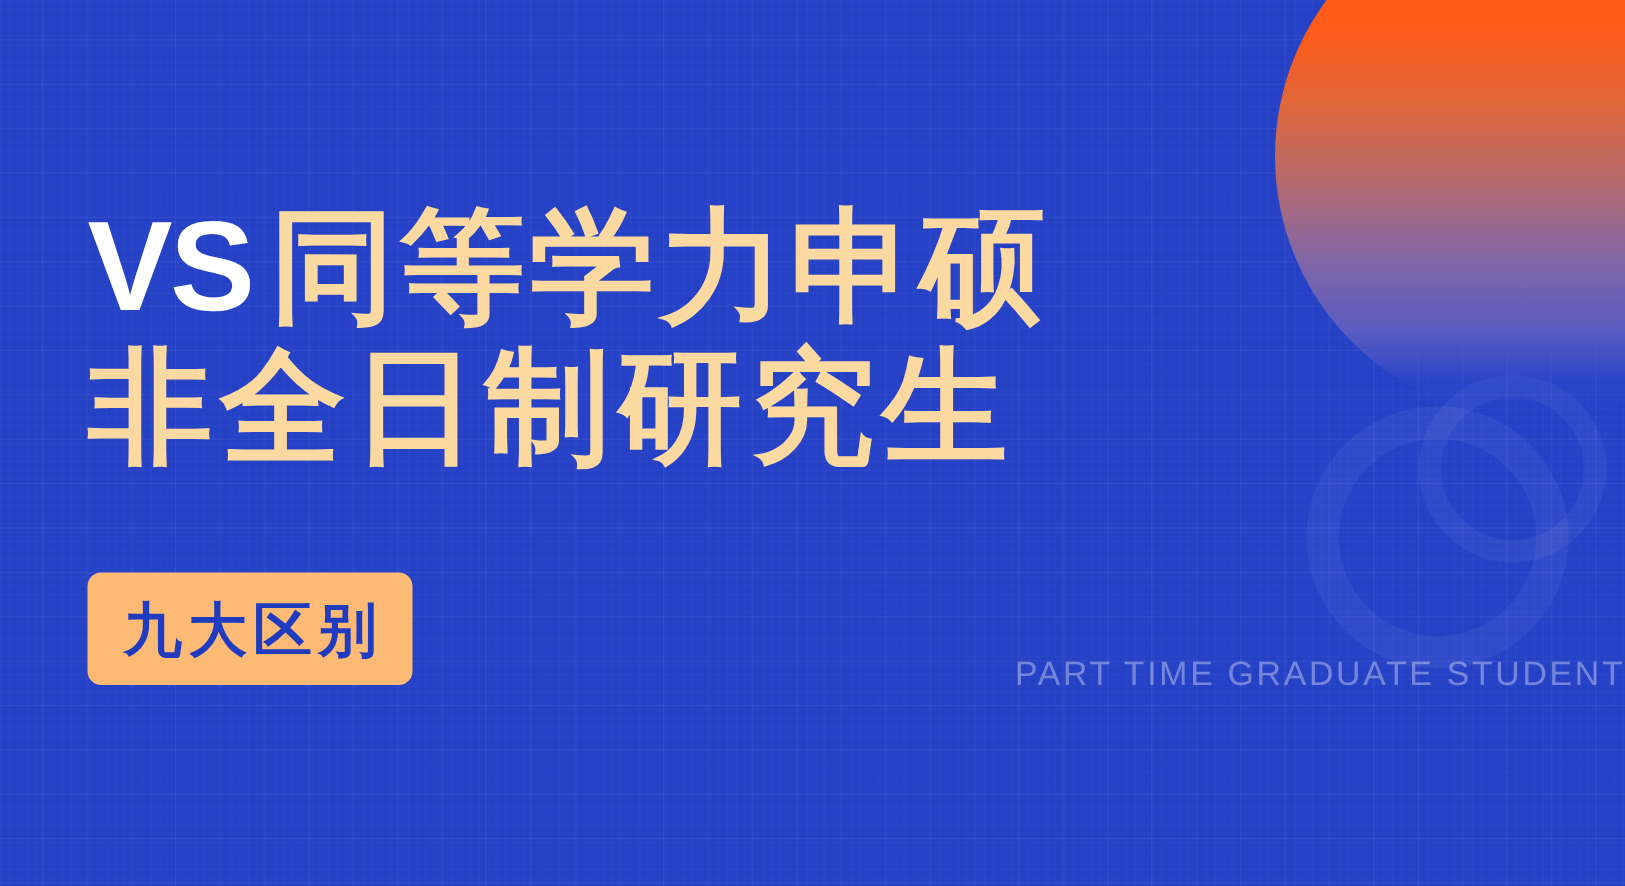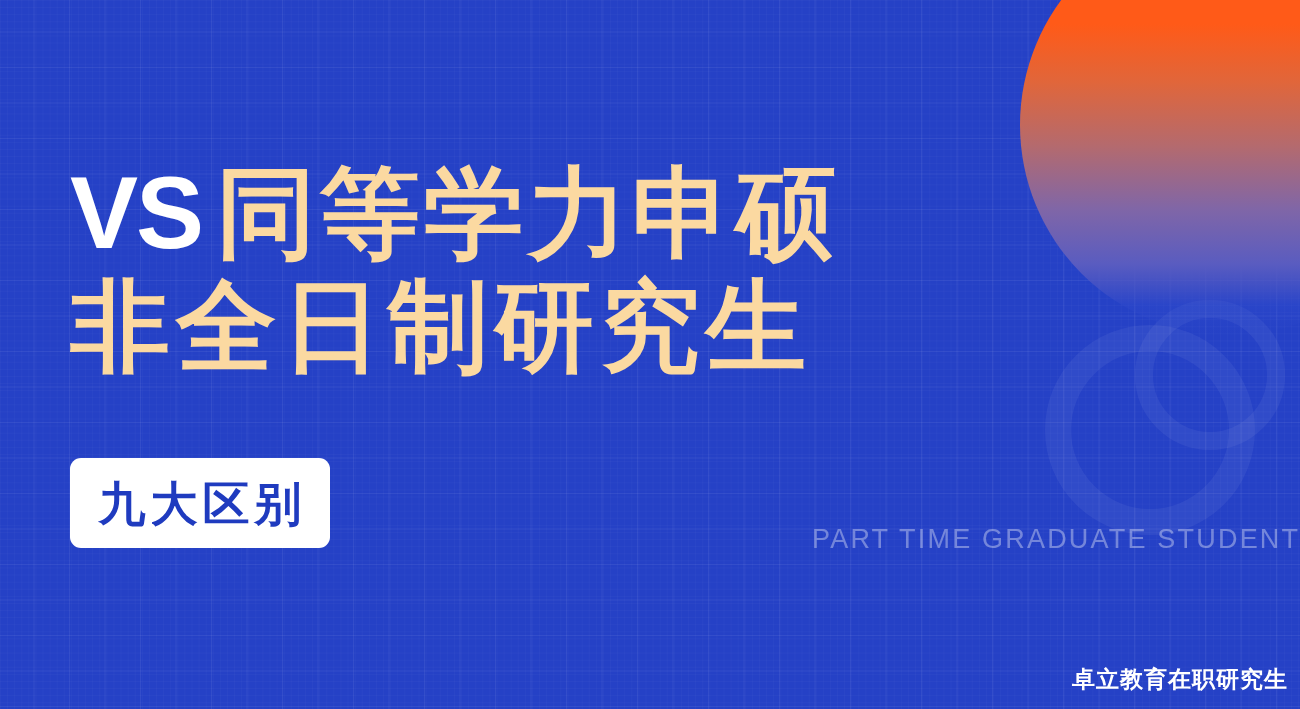--- a/index.html
+++ b/index.html
@@ -119,21 +119,21 @@
   }
   .cn-gold { color:#fbd9a1; }
 
   
   .badge {
     position:absolute;
     left:70px;
     top:458px;
     width:260px;
     height:90px;
-    background:#ffffff;
+    background:#fdba74;
     border-radius:11px;
     display:flex;
     align-items:center;
     justify-content:center;
   }
   .badge-text {
     color:#1f3bbf;
     font-family:"Liberation Sans", sans-serif;
     font-weight:700;
     font-size:47px;
@@ -188,15 +188,14 @@
     </div>
     <div class="title-line title-line-1">非全日制研究生</div>
   </div>
 
   <div class="badge">
     <span class="badge-text">九大区别</span>
   </div>
 
   <div class="eng-sub">PART TIME GRADUATE STUDENTS</div>
 
-  <div class="brand-watermark">卓立教育在职研究生</div>
 
 </div>
 
 </body></html>

